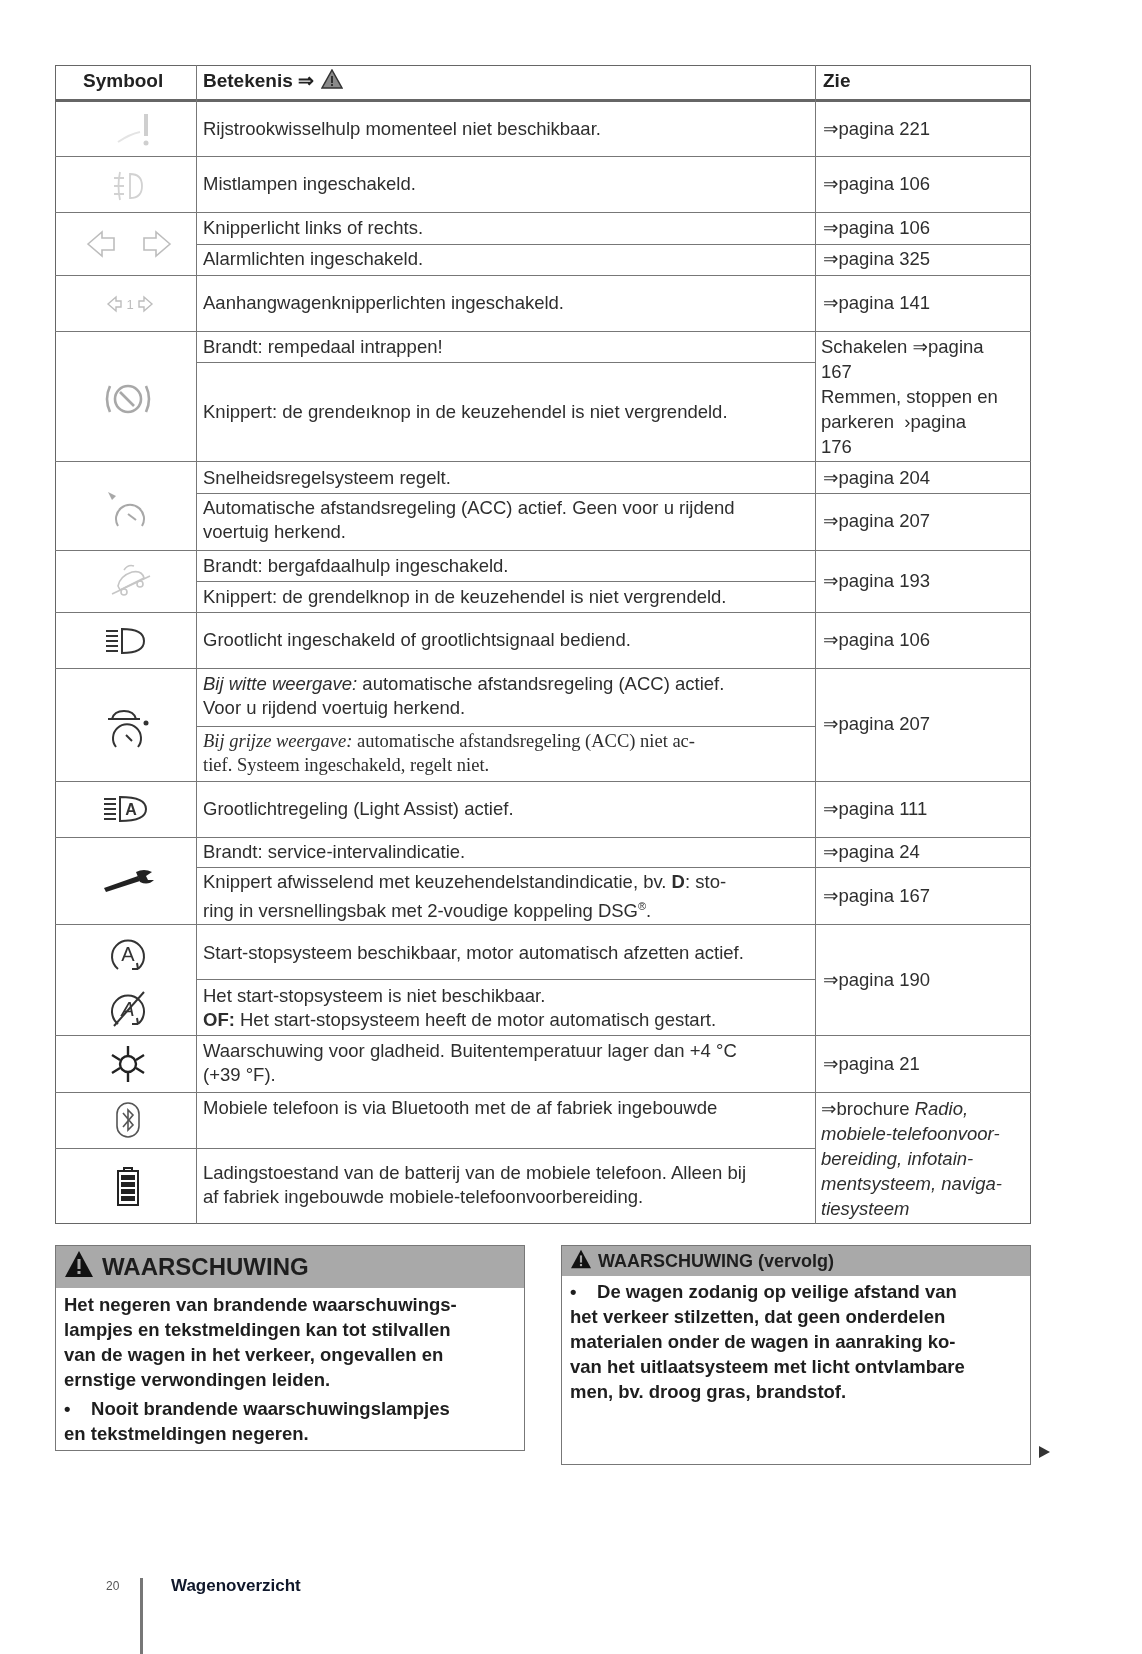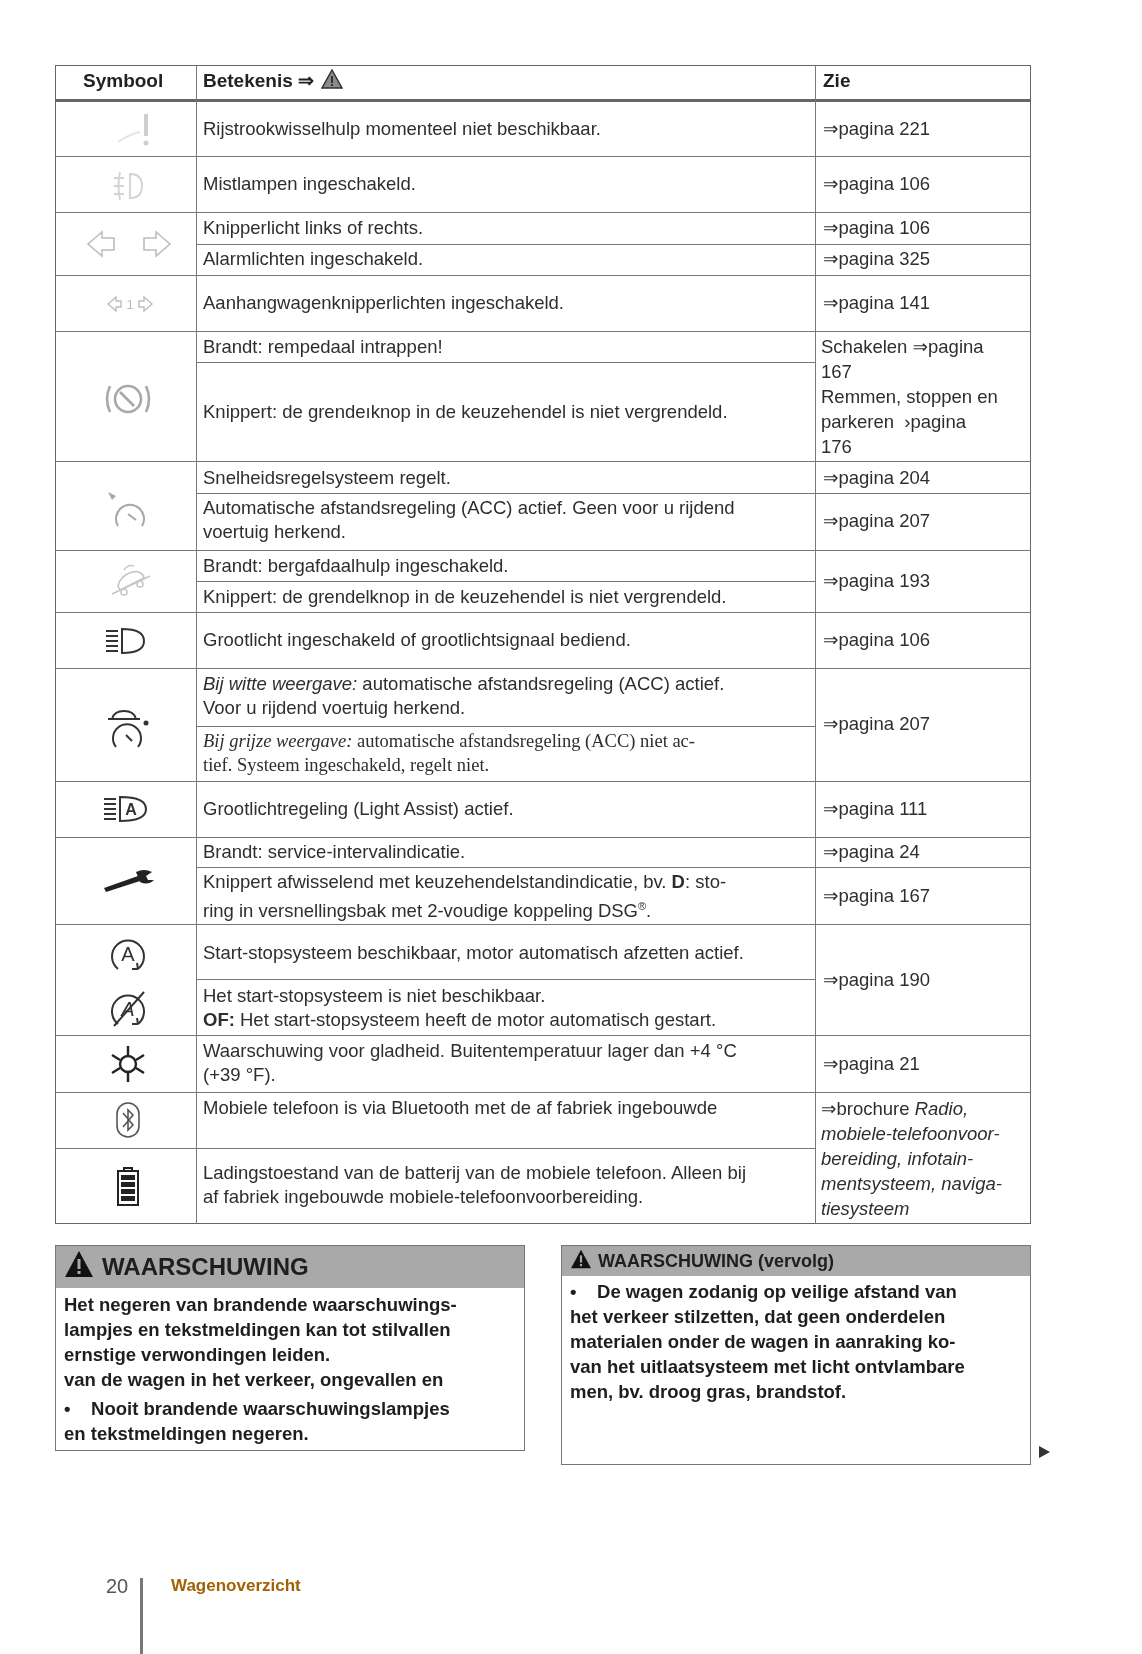--- a/index.html
+++ b/index.html
@@ -313,22 +313,22 @@
           <rect x="13.5" y="9" width="3" height="10" fill="#a9a9a9"></rect>
           <rect x="13.5" y="21" width="3" height="3" fill="#a9a9a9"></rect>
         </svg>
     </span>
     <span>WAARSCHUWING</span>
   </div>
   <div class="warn-body">
     <p style="margin-bottom:4px;">
       <span style="display:block">Het negeren van brandende waarschuwings-</span>
       <span style="display:block">lampjes en tekstmeldingen kan tot stilvallen</span>
+      <span style="display:block">van de wagen in het verkeer, ongevallen en</span>
       <span style="display:block">ernstige verwondingen leiden.</span>
-      <span style="display:block">van de wagen in het verkeer, ongevallen en</span>
     </p>
     <p>
       <span style="display:block"><span>•&nbsp;&nbsp;&nbsp;&nbsp;</span><span>Nooit brandende waarschuwingslampjes</span></span>
       <span style="display:block">en tekstmeldingen negeren.</span>
     </p>
   </div>
 </div>
 
 <div class="warn-box" style="left:561px;top:1245px;width:470px;height:220px;">
   <div class="warn-head" style="height:30px;padding-left:8px;font-size:18px;">
@@ -350,15 +350,15 @@
       <span style="display:block">men, bv. droog gras, brandstof.</span>
     </p>
   </div>
 </div>
 <div class="icon" style="left:1036px;top:1444px;width:16px;height:16px;">
   <svg width="14" height="14" viewBox="0 0 14 14">
       <polygon points="2,1 13,7 2,13" fill="#333"></polygon>
     </svg>
 </div>
 
-<div class="txt" style="left:106px;top:1574px;font-size:20px;color:#555;">20</div>
+<div class="txt" style="left:106px;top:1574px;font-size:12px;color:#555;">20</div>
 <div class="abs" style="left:140px;top:1578px;width:3px;height:76px;background:#777;"></div>
-<div class="txt" style="left:171px;top:1574px;font-size:17px;font-weight:bold;color:#a16207;">Wagenoverzicht</div>
+<div class="txt" style="left:171px;top:1574px;font-size:17px;font-weight:bold;color:#0f172a;">Wagenoverzicht</div>
 
 </body></html>

